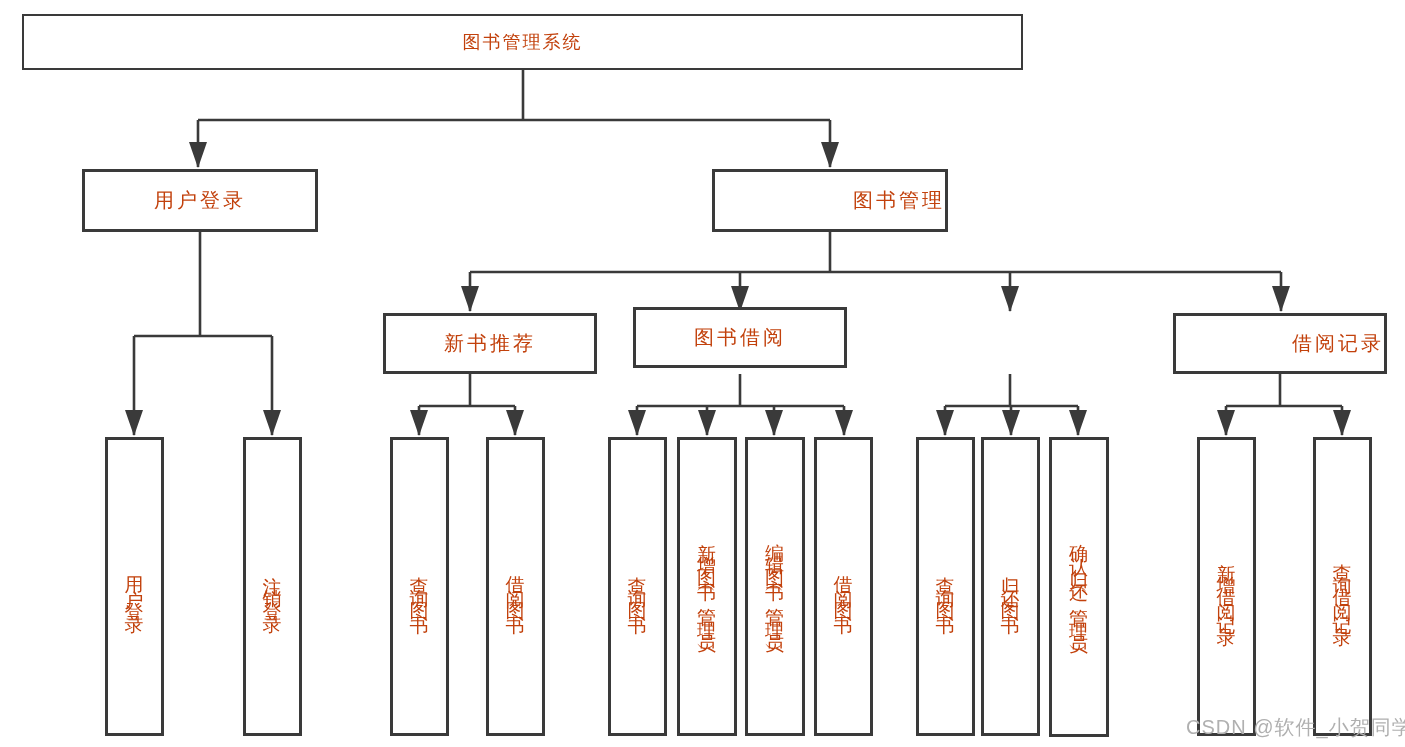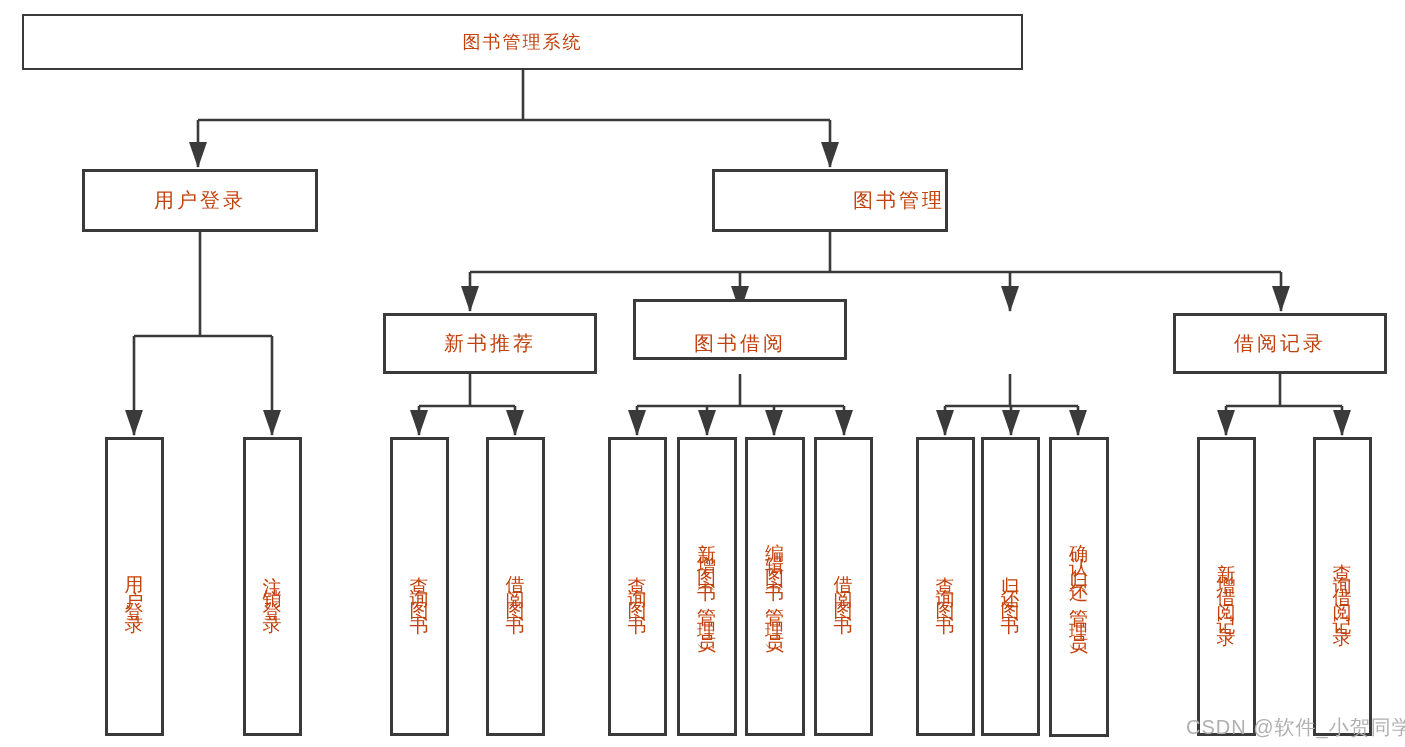--- a/index.html
+++ b/index.html
@@ -115,24 +115,24 @@
   <div class="node hnode" style="left:82px; top:169px; width:236px; height:63px;">
     <span>用户登录</span>
   </div>
   <div class="node hnode" style="left:712px; top:169px; width:236px; height:63px;justify-content:flex-end;">
     <span>图书管理</span>
   </div>
 
   <div class="node hnode" style="left:363px; top:313px; width:214px; height:61px;margin-left:20px;">
     <span>新书推荐</span>
   </div>
-  <div class="node hnode" style="left:633px; top:299px; width:214px; height:61px;align-items:flex-end;">
+  <div class="node hnode" style="left:633px; top:307px; width:214px; height:61px;">
     <span>图书借阅</span>
   </div>
-  <div class="node hnode" style="left:1173px; top:313px; width:214px; height:61px;">
+  <div class="node hnode" style="left:1173px; top:313px; width:214px; height:61px;justify-content:flex-end;">
     <span>借阅记录</span>
   </div>
 
   <div class="node vnode" style="left:105px; top:437px; width:59px; height:299px;">
     <span class="vtext">用户登录</span>
   </div>
   <div class="node vnode" style="left:243px; top:437px; width:59px; height:299px;">
     <span class="vtext">注销登录</span>
   </div>
 

